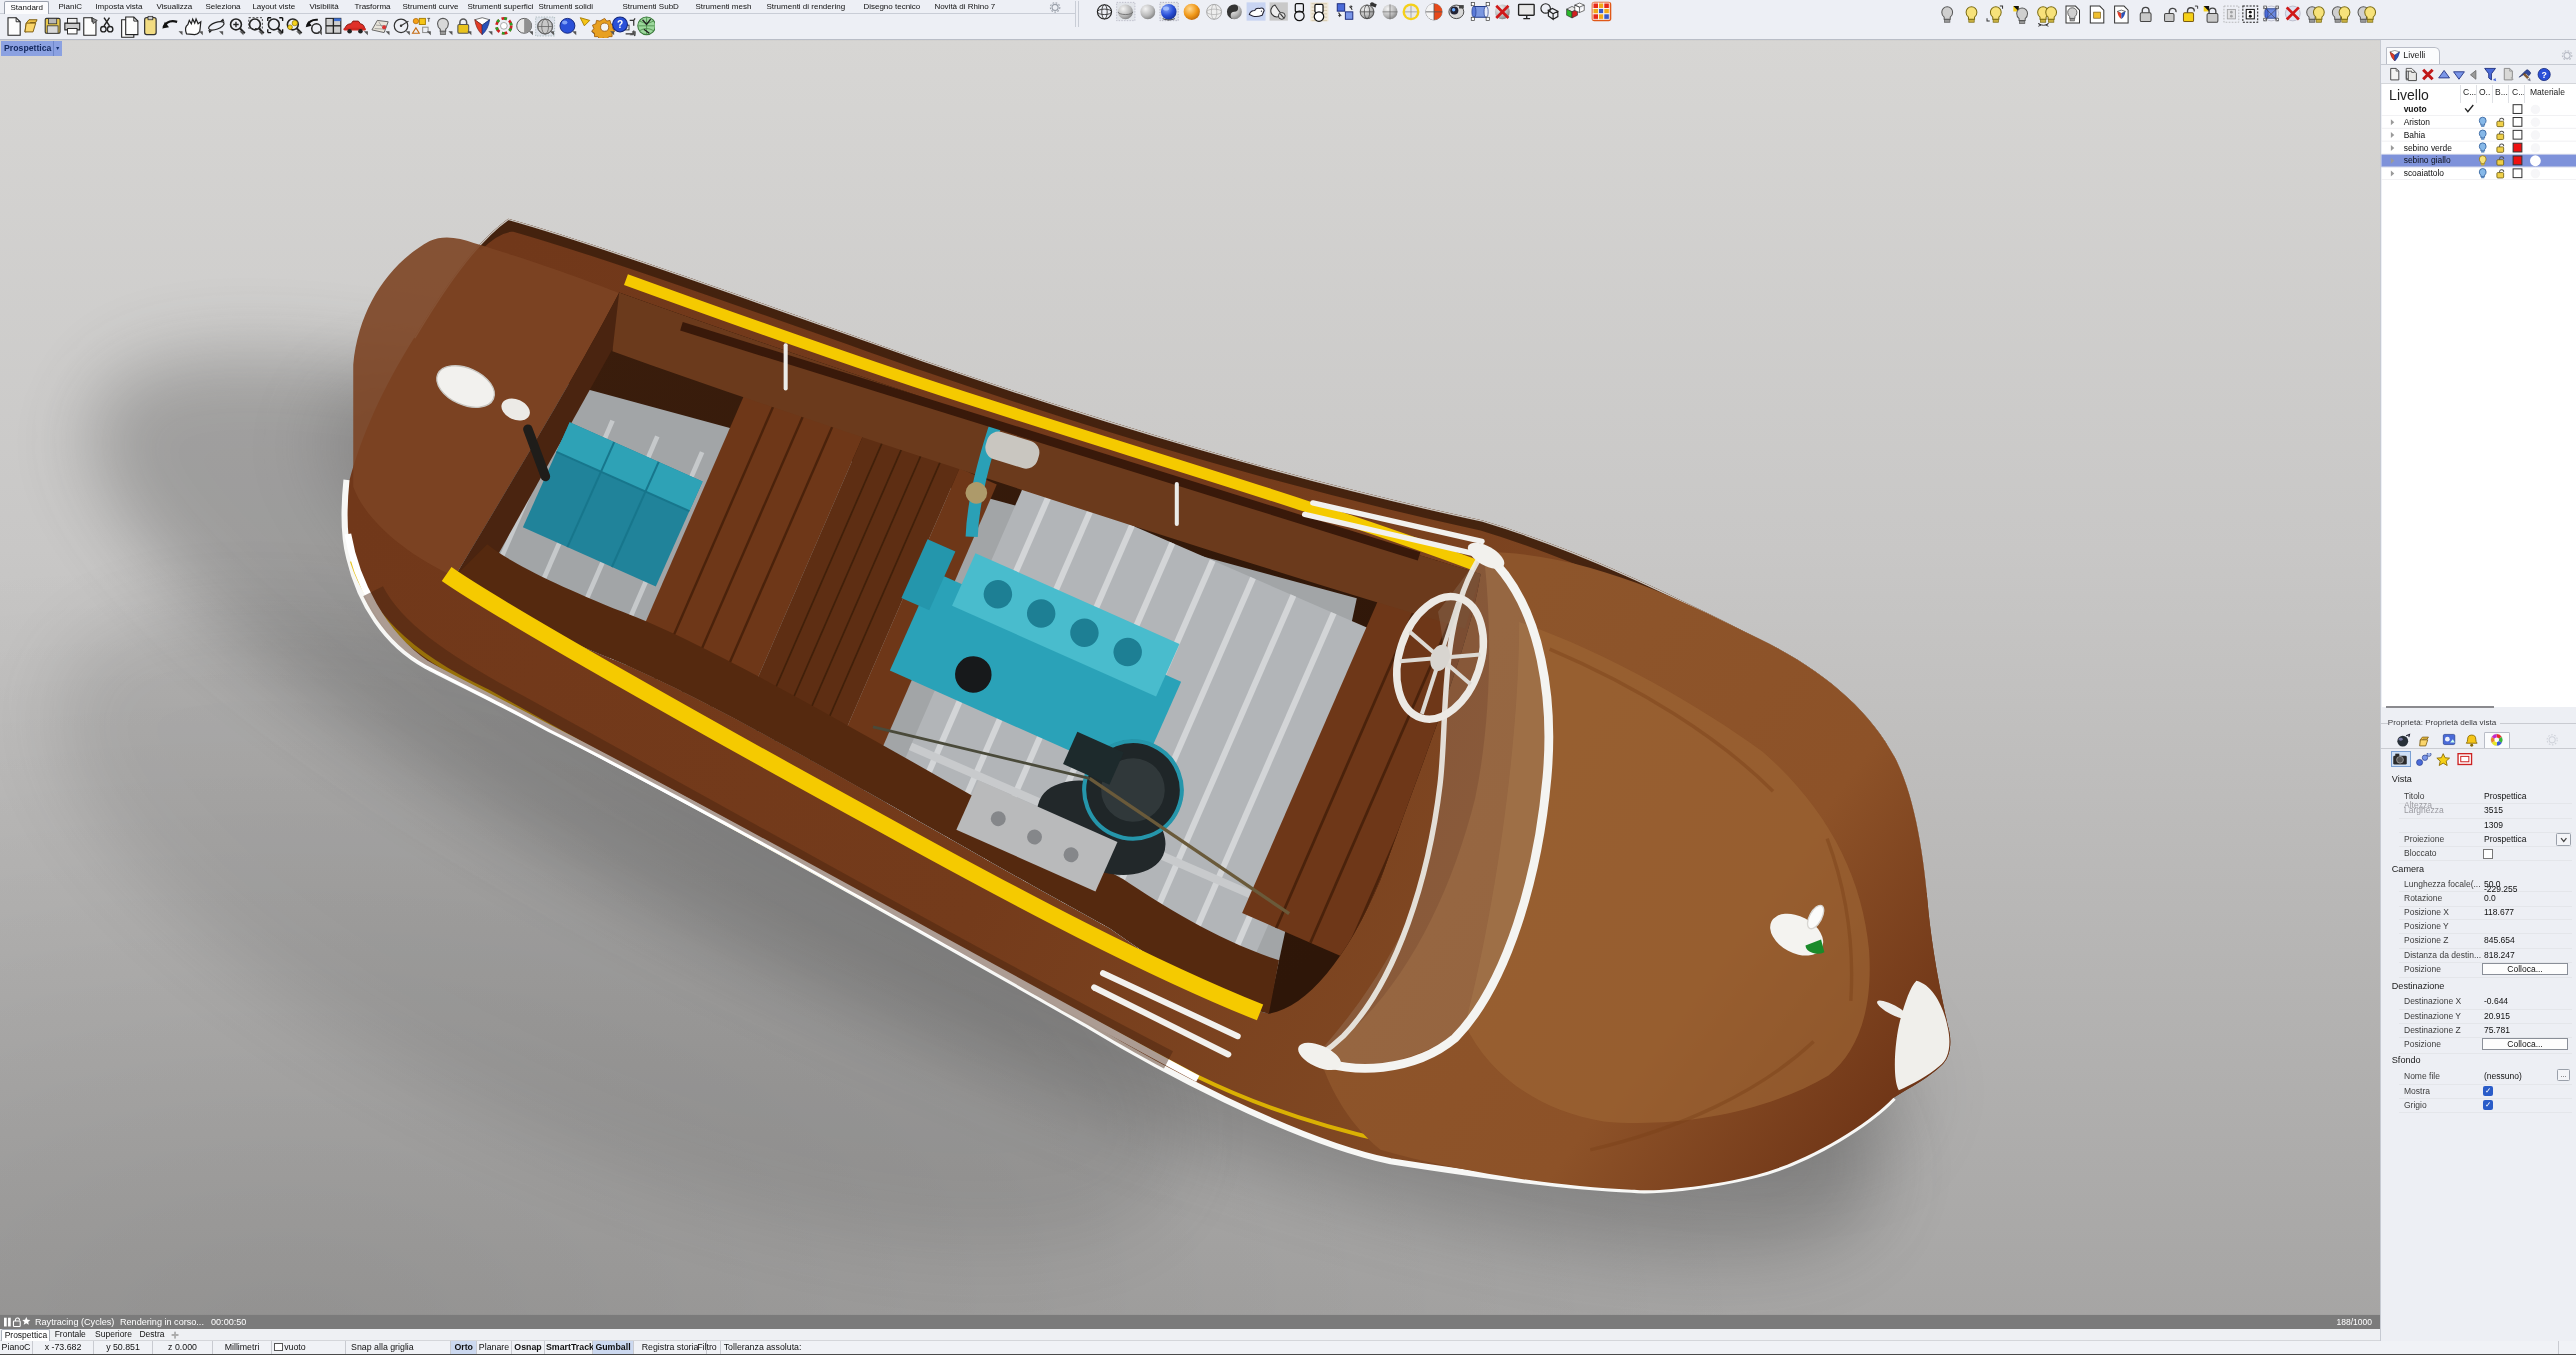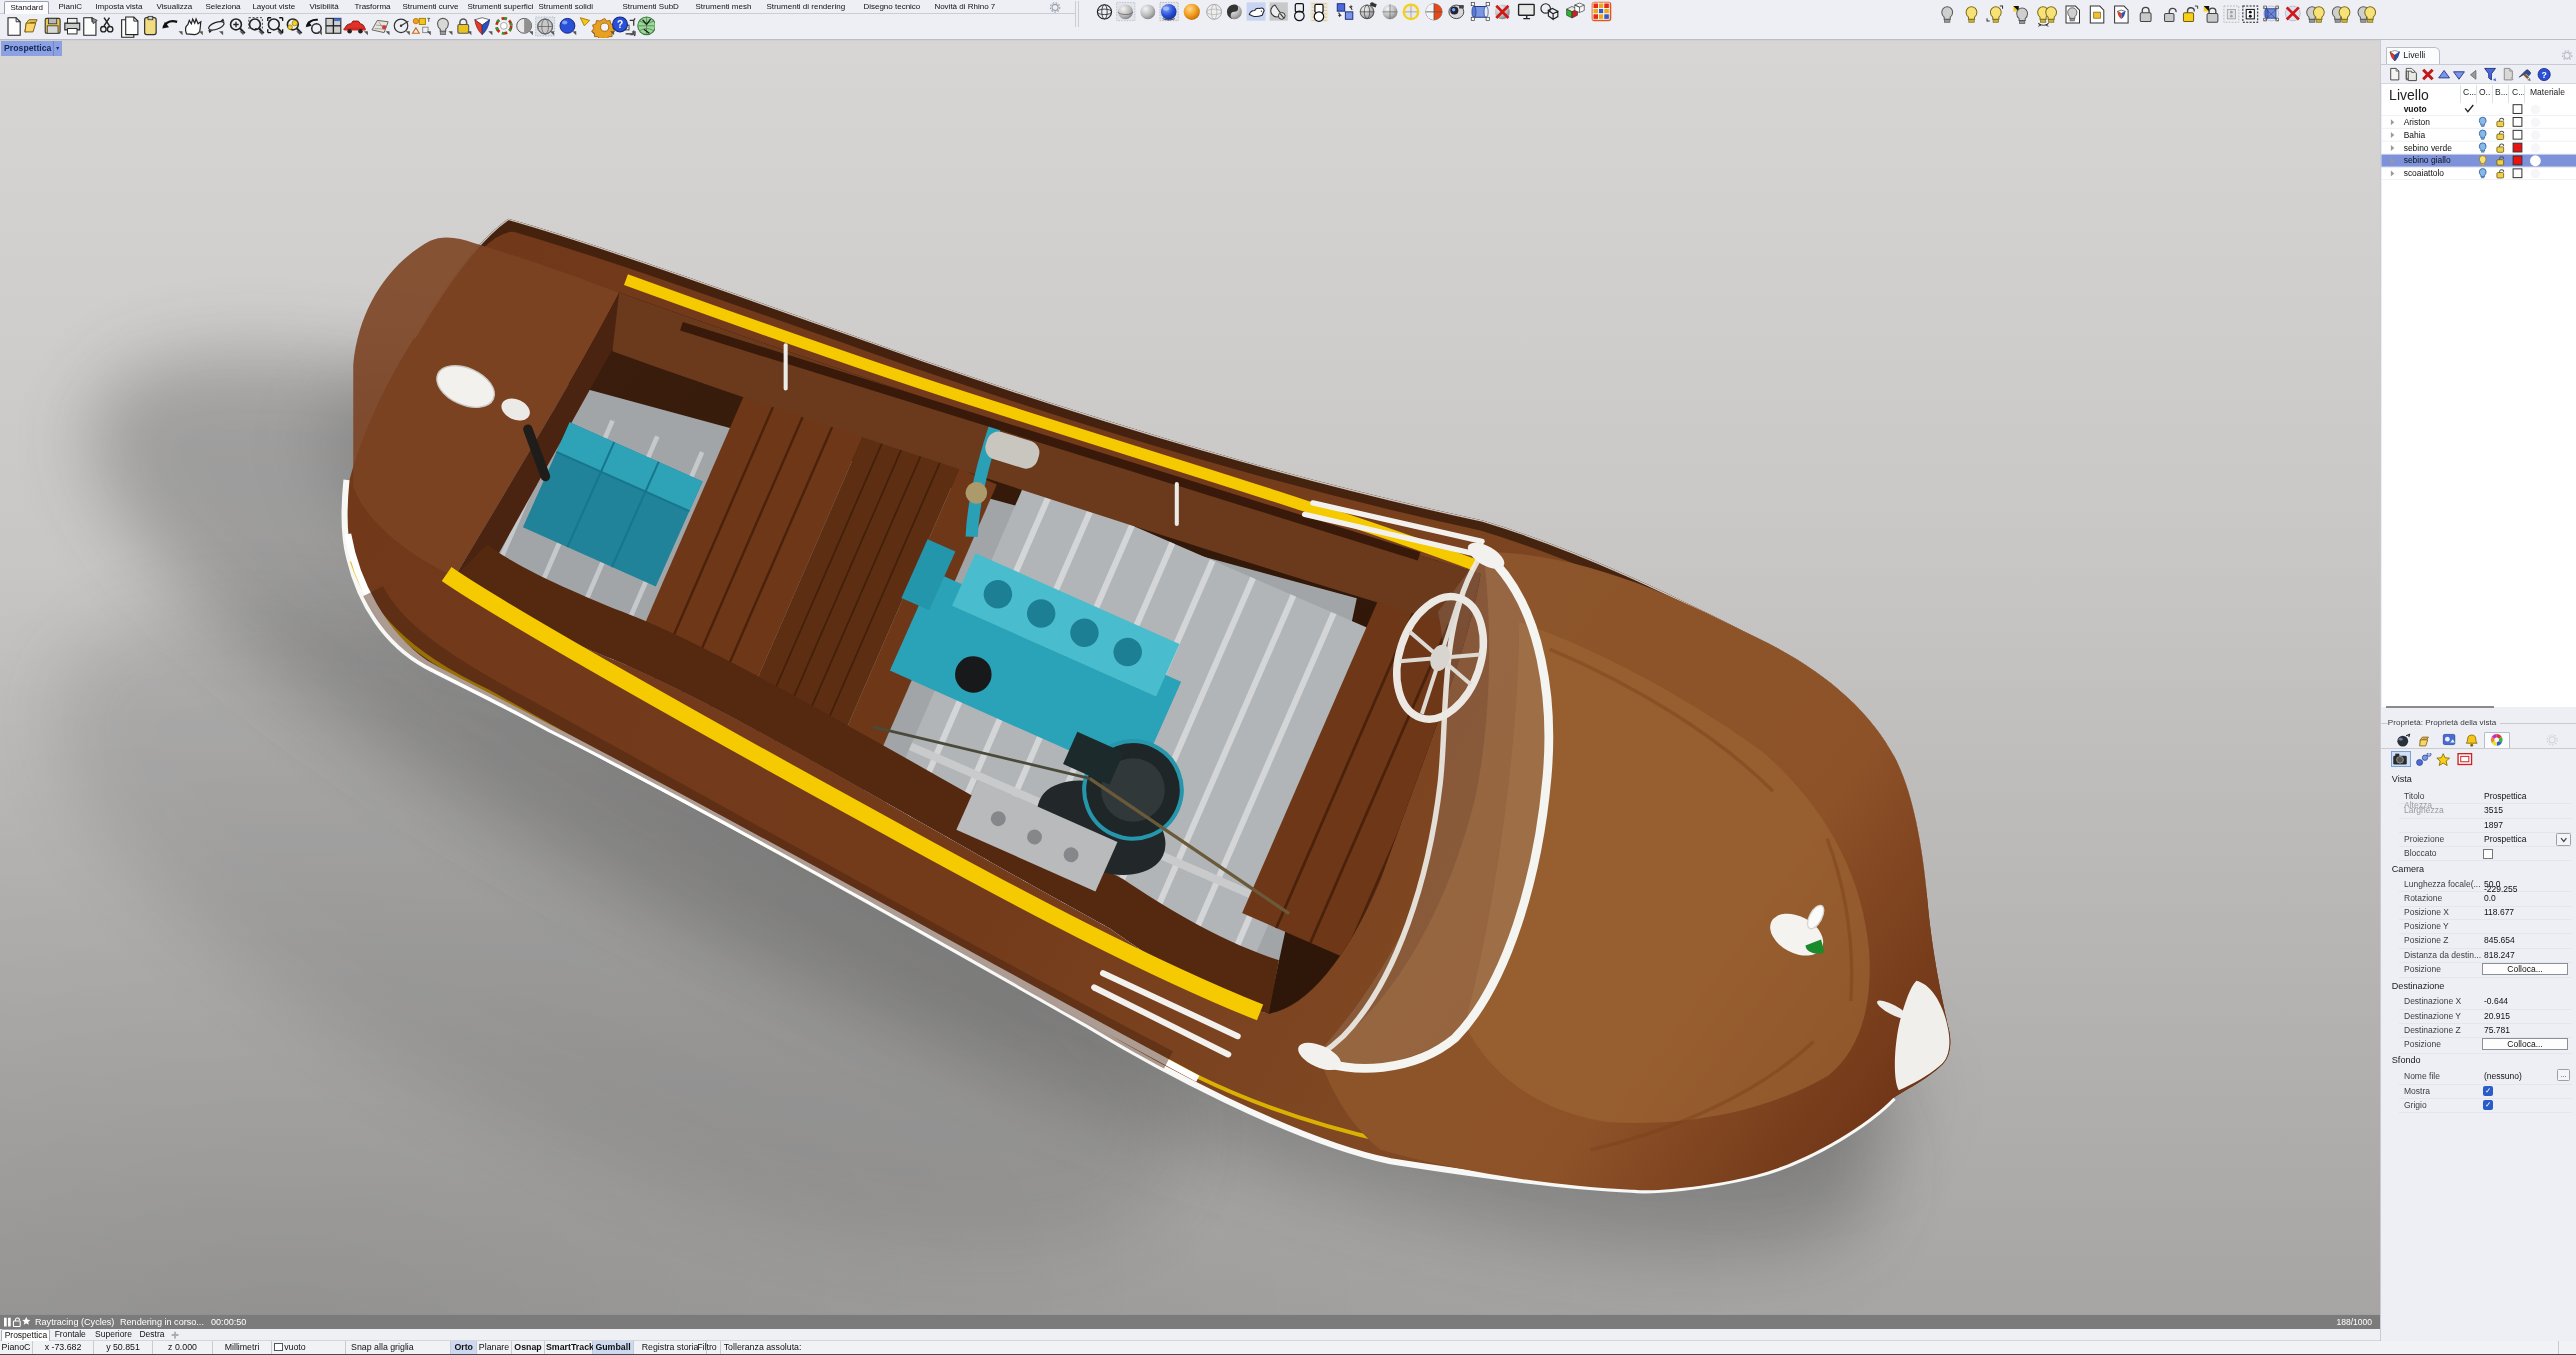--- a/index.html
+++ b/index.html
@@ -907,21 +907,21 @@
 .cbb { position:absolute; left:102px; width:10.2px; height:10.2px; background:#2a5cc8; border-radius:2px; color:#fff; font-size:7.4px; text-align:center; line-height:10.2px; }
 </style>
 <div class="ph" style="top:734px;">Vista</div>
 <div class="pl" style="top:751px;">Titolo</div>
       <div class="pv" style="top:751px;">Prospettica</div>
       <div class="prow" style="top:763px;"></div>
 <div class="pl" style="top:765px;color:#9a9aa0;">Larghezza</div>
       <div class="pv" style="top:765px;">3515</div>
       <div class="prow" style="top:778px;"></div>
 <div class="pl" style="top:760px;color:#9a9aa0;">Altezza</div>
-      <div class="pv" style="top:780px;">1897</div>
+      <div class="pv" style="top:780px;">1309</div>
       <div class="prow" style="top:792px;"></div>
 <div class="pl" style="top:794px;">Proiezione</div>
       <div class="pv" style="top:794px;">Prospettica</div>
 <div class="abs" style="left:175px;top:793px;width:15px;height:13px;background:#f4f5f8;border:0.7px solid #9aa0aa;border-radius:1.4px;"><svg width="13.5" height="11.5" viewBox="0 0 20 17">
           <path d="M6 6 l4 5 4 -5" fill="none" stroke="#444" stroke-width="1.8"></path>
         </svg></div>
 <div class="prow" style="top:806px;"></div>
 <div class="pl" style="top:808px;">Bloccato</div>
       <div class="abs" style="left:102px;top:809px;width:9.5px;height:9.5px;background:#fff;border:0.7px solid #777;"></div>
       <div class="prow" style="top:820px;"></div>

